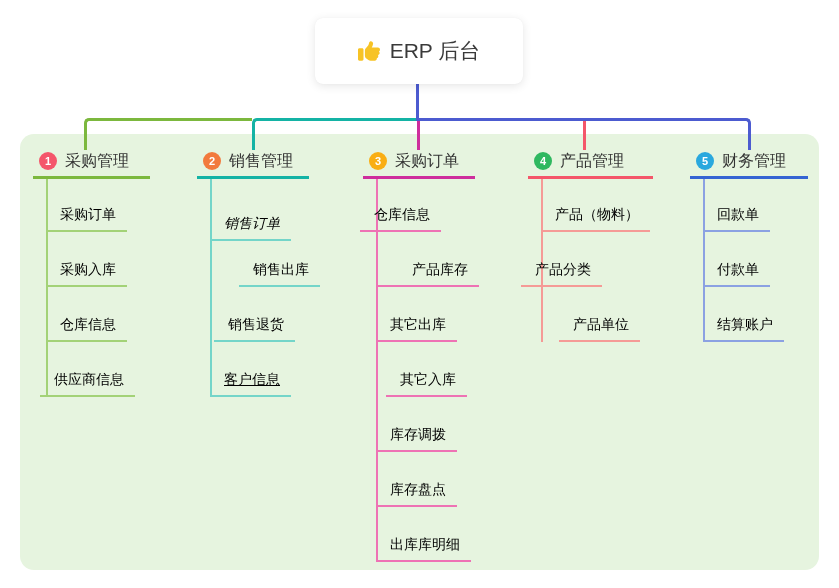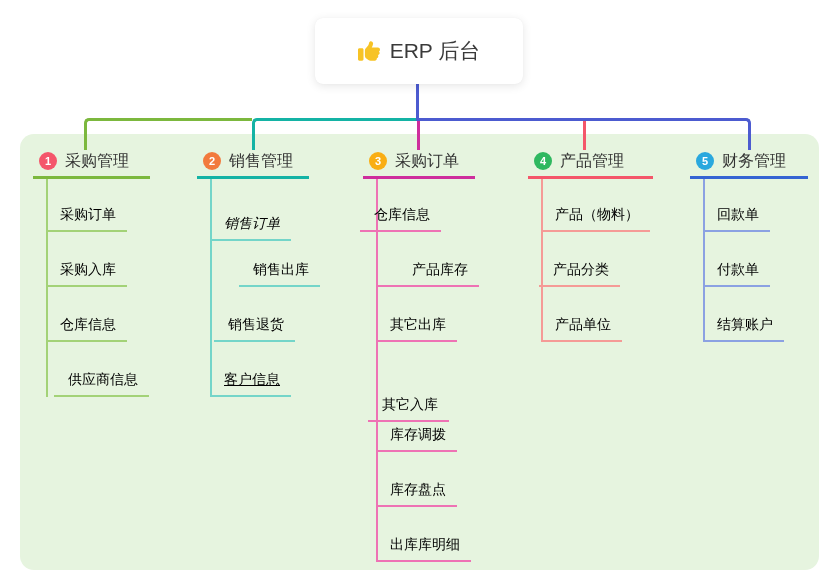--- a/index.html
+++ b/index.html
@@ -74,21 +74,21 @@
     <div class="trunk" style="left: 46px; top: 179px; height: 218px; background: rgb(163, 210, 119);"></div>
     <div class="child-node" style="left: 46px; top: 205px; border-bottom: 2px solid rgb(163, 210, 119);">
       <span>采购订单</span>
     </div>
     <div class="child-node" style="left: 46px; top: 260px; border-bottom: 2px solid rgb(163, 210, 119);">
       <span>采购入库</span>
     </div>
     <div class="child-node" style="left: 46px; top: 315px; border-bottom: 2px solid rgb(163, 210, 119);">
       <span>仓库信息</span>
     </div>
-    <div class="child-node" style="left: 54px; top: 370px; border-bottom: 2px solid rgb(163, 210, 119);">
+    <div class="child-node" style="left: 40px; top: 370px; border-bottom: 2px solid rgb(163, 210, 119);">
       <span>供应商信息</span>
     </div>
     <div class="branch-header" style="left: 197px;">
       <div class="badge" style="background: rgb(242, 122, 61);">2</div>
       <div>销售管理</div>
     </div>
     <div class="header-underline" style="left: 197px; width: 112px; background: rgb(20, 179, 165);"></div>
     <div class="trunk" style="left: 210px; top: 179px; height: 218px; background: rgb(116, 213, 201);"></div>
     <div class="child-node" style="left: 210px; top: 214px; border-bottom: 2px solid rgb(116, 213, 201); font-style: italic;">
       <span>销售订单</span>
@@ -110,45 +110,45 @@
     <div class="trunk" style="left: 376px; top: 179px; height: 383px; background: rgb(238, 114, 180);"></div>
     <div class="child-node" style="left: 360px; top: 205px; border-bottom: 2px solid rgb(238, 114, 180); text-align: center;">
       <span>仓库信息</span>
     </div>
     <div class="child-node" style="left: 376px; top: 260px; border-bottom: 2px solid rgb(238, 114, 180); padding-left: 36px;">
       <span>产品库存</span>
     </div>
     <div class="child-node" style="left: 376px; top: 315px; border-bottom: 2px solid rgb(238, 114, 180);">
       <span>其它出库</span>
     </div>
-    <div class="child-node" style="left: 368px; top: 370px; border-bottom: 2px solid rgb(238, 114, 180); margin-top: 25px;">
+    <div class="child-node" style="left: 386px; top: 370px; border-bottom: 2px solid rgb(238, 114, 180);">
       <span>其它入库</span>
     </div>
     <div class="child-node" style="left: 376px; top: 425px; border-bottom: 2px solid rgb(238, 114, 180); justify-content: center;">
       <span>库存调拨</span>
     </div>
     <div class="child-node" style="left: 376px; top: 480px; border-bottom: 2px solid rgb(238, 114, 180);">
       <span>库存盘点</span>
     </div>
     <div class="child-node" style="left: 376px; top: 535px; border-bottom: 2px solid rgb(238, 114, 180);">
       <span>出库库明细</span>
     </div>
     <div class="branch-header" style="left: 528px;">
       <div class="badge" style="background: rgb(47, 184, 96);">4</div>
       <div>产品管理</div>
     </div>
     <div class="header-underline" style="left: 528px; width: 125px; background: rgb(244, 86, 106);"></div>
     <div class="trunk" style="left: 541px; top: 179px; height: 163px; background: rgb(245, 154, 150);"></div>
     <div class="child-node" style="left: 541px; top: 205px; border-bottom: 2px solid rgb(245, 154, 150);">
       <span>产品（物料）</span>
     </div>
-    <div class="child-node" style="left: 539px; top: 260px; border-bottom: 2px solid rgb(245, 154, 150);">
+    <div class="child-node" style="left: 521px; top: 260px; border-bottom: 2px solid rgb(245, 154, 150);">
       <span>产品分类</span>
     </div>
-    <div class="child-node" style="left: 541px; top: 315px; border-bottom: 2px solid rgb(245, 154, 150); text-align: right;">
+    <div class="child-node" style="left: 559px; top: 315px; border-bottom: 2px solid rgb(245, 154, 150); text-align: right;">
       <span>产品单位</span>
     </div>
     <div class="branch-header" style="left: 690px;">
       <div class="badge" style="background: rgb(42, 168, 222);">5</div>
       <div>财务管理</div>
     </div>
     <div class="header-underline" style="left: 690px; width: 118px; background: rgb(53, 100, 211);"></div>
     <div class="trunk" style="left: 703px; top: 179px; height: 163px; background: rgb(139, 161, 226);"></div>
     <div class="child-node" style="left: 703px; top: 205px; border-bottom: 2px solid rgb(139, 161, 226);">
       <span>回款单</span>

